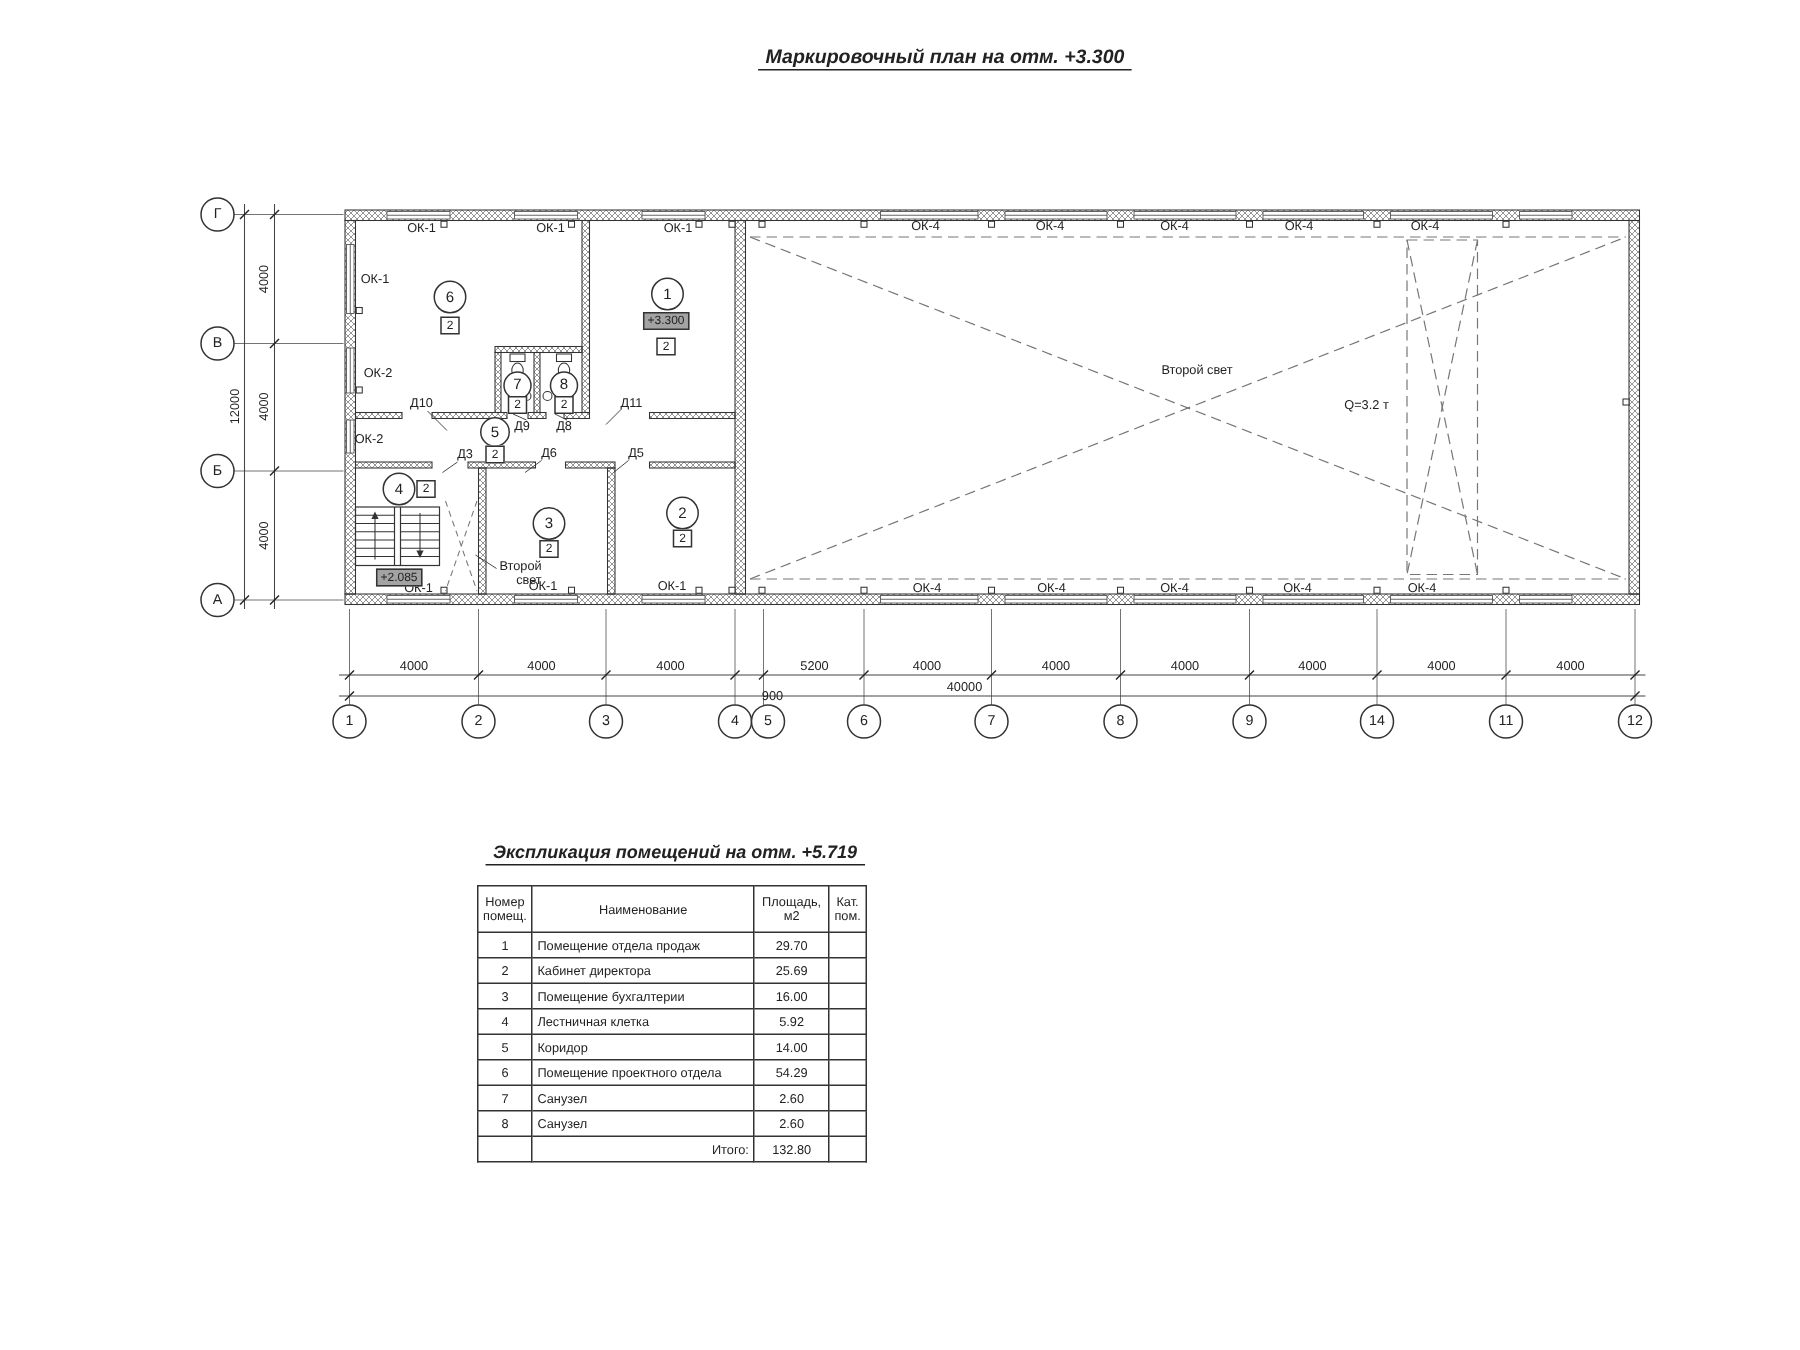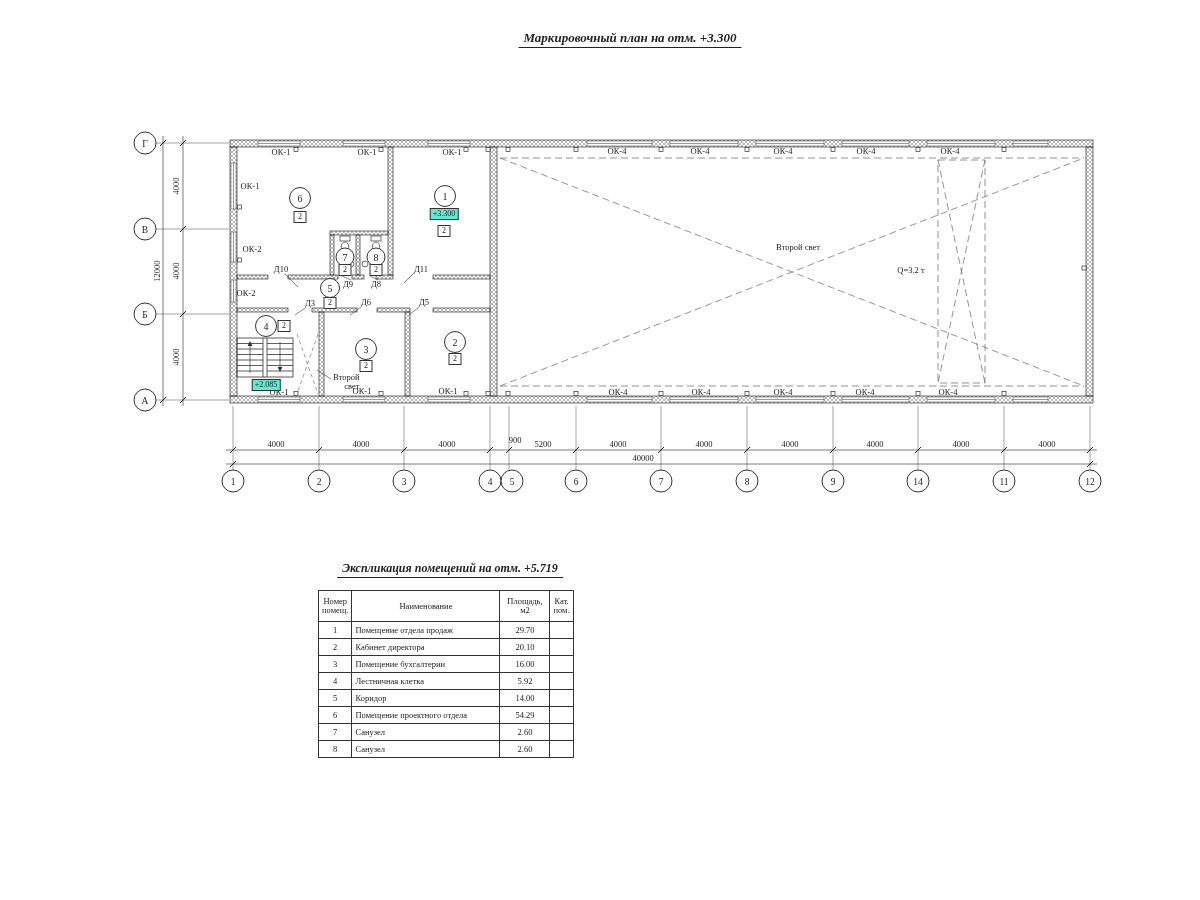--- a/index.html
+++ b/index.html
@@ -1,32 +1,32 @@
 <!DOCTYPE html>
 <html><head>
 <meta charset="utf-8">
 <style>
   html,body{margin:0;padding:0;background:#fff;}
   .sheet{position:relative;width:1200px;height:844px;background:#fff;overflow:hidden;
-         font-family:Liberation Serif, serif;color:#222;}
+         font-family:Liberation Sans, sans-serif;color:#222;}
   svg{position:absolute;left:0;top:0;}
   .title{position:absolute;transform:translateX(-50%);font-style:italic;font-weight:bold;
          border-bottom:1.2px solid #222;padding:0 5px 1px;white-space:nowrap;}
   .lbl{position:absolute;font-size:8.5px;line-height:9px;white-space:nowrap;
        transform:translate(-50%,-50%);color:#222;}
   .pre{white-space:pre-line;transform:none;text-align:right;}
   .vdim{transform:translate(-50%,-50%) rotate(-90deg);}
   .circle{position:absolute;width:20px;height:20px;border:1px solid #333;border-radius:50%;
           background:#fff;display:flex;align-items:center;justify-content:center;
           font-size:10px;transform:translate(-50%,-50%);}
   .axisc{width:21px;height:21px;font-size:9.5px;}
   .badge{position:absolute;min-width:8px;height:10px;padding:0 1.5px;border:0.8px solid #333;
          background:#fff;font-size:8px;line-height:10px;text-align:center;
          transform:translate(-50%,-50%);}
-  .levelbox{position:absolute;border:0.8px solid #333;background:#5eead4;font-size:8px;
+  .levelbox{position:absolute;border:0.8px solid #333;background:#a3a3a3;font-size:8px;
             line-height:10px;padding:0 2px;transform:translate(-50%,-50%);white-space:nowrap;}
   table.expl{position:absolute;left:318px;top:590px;border-collapse:collapse;table-layout:fixed;
              background:#fff;}
   table.expl th,table.expl td{border:1px solid #333;font-size:8.5px;font-weight:normal;
              padding:0 3px;height:16px;text-align:center;vertical-align:middle;
              white-space:pre-line;line-height:9px;overflow:hidden;}
   table.expl th{height:30px;}
   table.expl td.nm{text-align:left;}
   table.expl td.tl{text-align:right;}
 </style>
@@ -295,21 +295,21 @@
   <div class="levelbox" style="left:266px;top:385px;">+2.085</div>
 
   <span class="lbl" style="left:798px;top:247px;">Второй свет</span>
   <span class="lbl pre" style="left:333px;top:373px;">Второй
 свет</span>
   <span class="lbl" style="left:911px;top:270px;">Q=3.2 т</span>
 
   <span class="lbl" style="left:276px;top:444px;">4000</span>
   <span class="lbl" style="left:361px;top:444px;">4000</span>
   <span class="lbl" style="left:447px;top:444px;">4000</span>
-  <span class="lbl" style="left:497px;top:440px;padding-left:36px;">900</span>
+  <span class="lbl" style="left:497px;top:464px;padding-left:36px;">900</span>
   <span class="lbl" style="left:543px;top:444px;">5200</span>
   <span class="lbl" style="left:618px;top:444px;">4000</span>
   <span class="lbl" style="left:704px;top:444px;">4000</span>
   <span class="lbl" style="left:790px;top:444px;">4000</span>
   <span class="lbl" style="left:875px;top:444px;">4000</span>
   <span class="lbl" style="left:961px;top:444px;">4000</span>
   <span class="lbl" style="left:1047px;top:444px;">4000</span>
   <span class="lbl" style="left:643px;top:458px;">40000</span>
 
   <span class="lbl vdim" style="left:176px;top:186px;">4000</span>
@@ -353,21 +353,21 @@
     </tr>
     <tr>
       <td>1</td>
       <td class="nm">Помещение отдела продаж</td>
       <td>29.70</td>
       <td></td>
     </tr>
     <tr>
       <td>2</td>
       <td class="nm">Кабинет директора</td>
-      <td>20.10</td>
+      <td>25.69</td>
       <td></td>
     </tr>
     <tr>
       <td>3</td>
       <td class="nm">Помещение бухгалтерии</td>
       <td>16.00</td>
       <td></td>
     </tr>
     <tr>
       <td>4</td>
@@ -392,16 +392,22 @@
       <td class="nm">Санузел</td>
       <td>2.60</td>
       <td></td>
     </tr>
     <tr>
       <td>8</td>
       <td class="nm">Санузел</td>
       <td>2.60</td>
       <td></td>
     </tr>
+    <tr>
+      <td></td>
+      <td class="tl">Итого:</td>
+      <td>132.80</td>
+      <td></td>
+    </tr>
   </tbody>
     </table>
 
 </div>
 
 </body></html>

